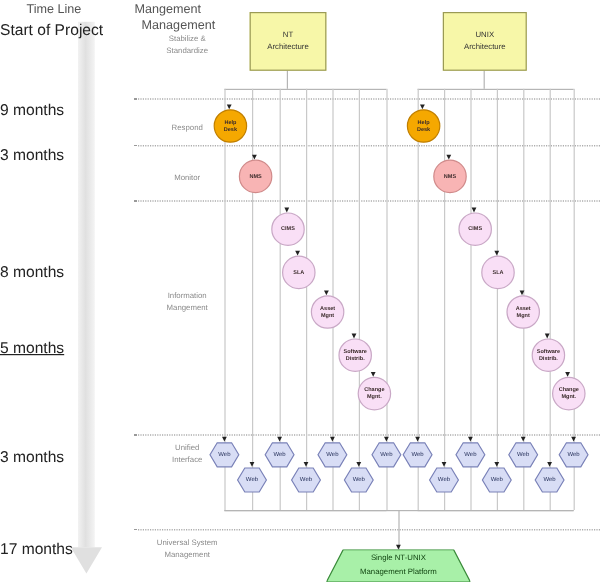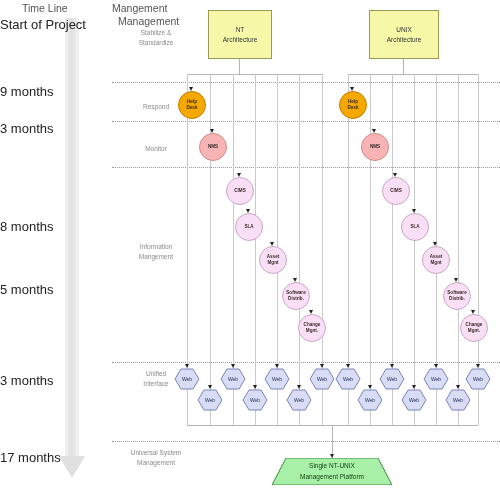--- a/index.html
+++ b/index.html
@@ -47,21 +47,21 @@
       <rect x="7" y="0" width="14" height="438" fill="url(#tlg)"></rect>
       <polygon points="1,438 27,438 14,460" fill="#e0e0e0"></polygon>
     </svg>
   </div>
 
   <div id="tl-labels">
       <div class="txt tl-label" style="left: 0px; width: 56px; top: 17px;">Start of Project</div>
       <div class="txt tl-label" style="left: 0px; width: 56px; top: 84px;">9 months</div>
       <div class="txt tl-label" style="left: 0px; width: 56px; top: 121px;">3 months</div>
       <div class="txt tl-label" style="left: 0px; width: 56px; top: 219px;">8 months</div>
-      <div class="txt tl-label" style="left: 0px; width: 56px; top: 282px;">5 months</div>
+      <div class="txt tl-label" style="left: 0px; width: 56px; top: 282px; text-decoration: underline;">5 months</div>
       <div class="txt tl-label" style="left: 0px; width: 56px; top: 373px;">3 months</div>
       <div class="txt tl-label" style="left: 0px; width: 56px; top: 450px;">17 months</div>
     </div>
   <div id="cap-labels">
       <div class="txt cap-label" style="left: 128px; top: 28px; text-align: center; width: 56px;">Stabilize &amp;
 Standardize</div>
       <div class="txt cap-label" style="left: 128px; top: 102px; text-align: center; width: 56px;">Respond</div>
       <div class="txt cap-label" style="left: 128px; top: 144px; text-align: center; width: 56px;">Monitor</div>
       <div class="txt cap-label" style="left: 128px; top: 242px; text-align: center; width: 56px;">Information
 Mangement</div>

